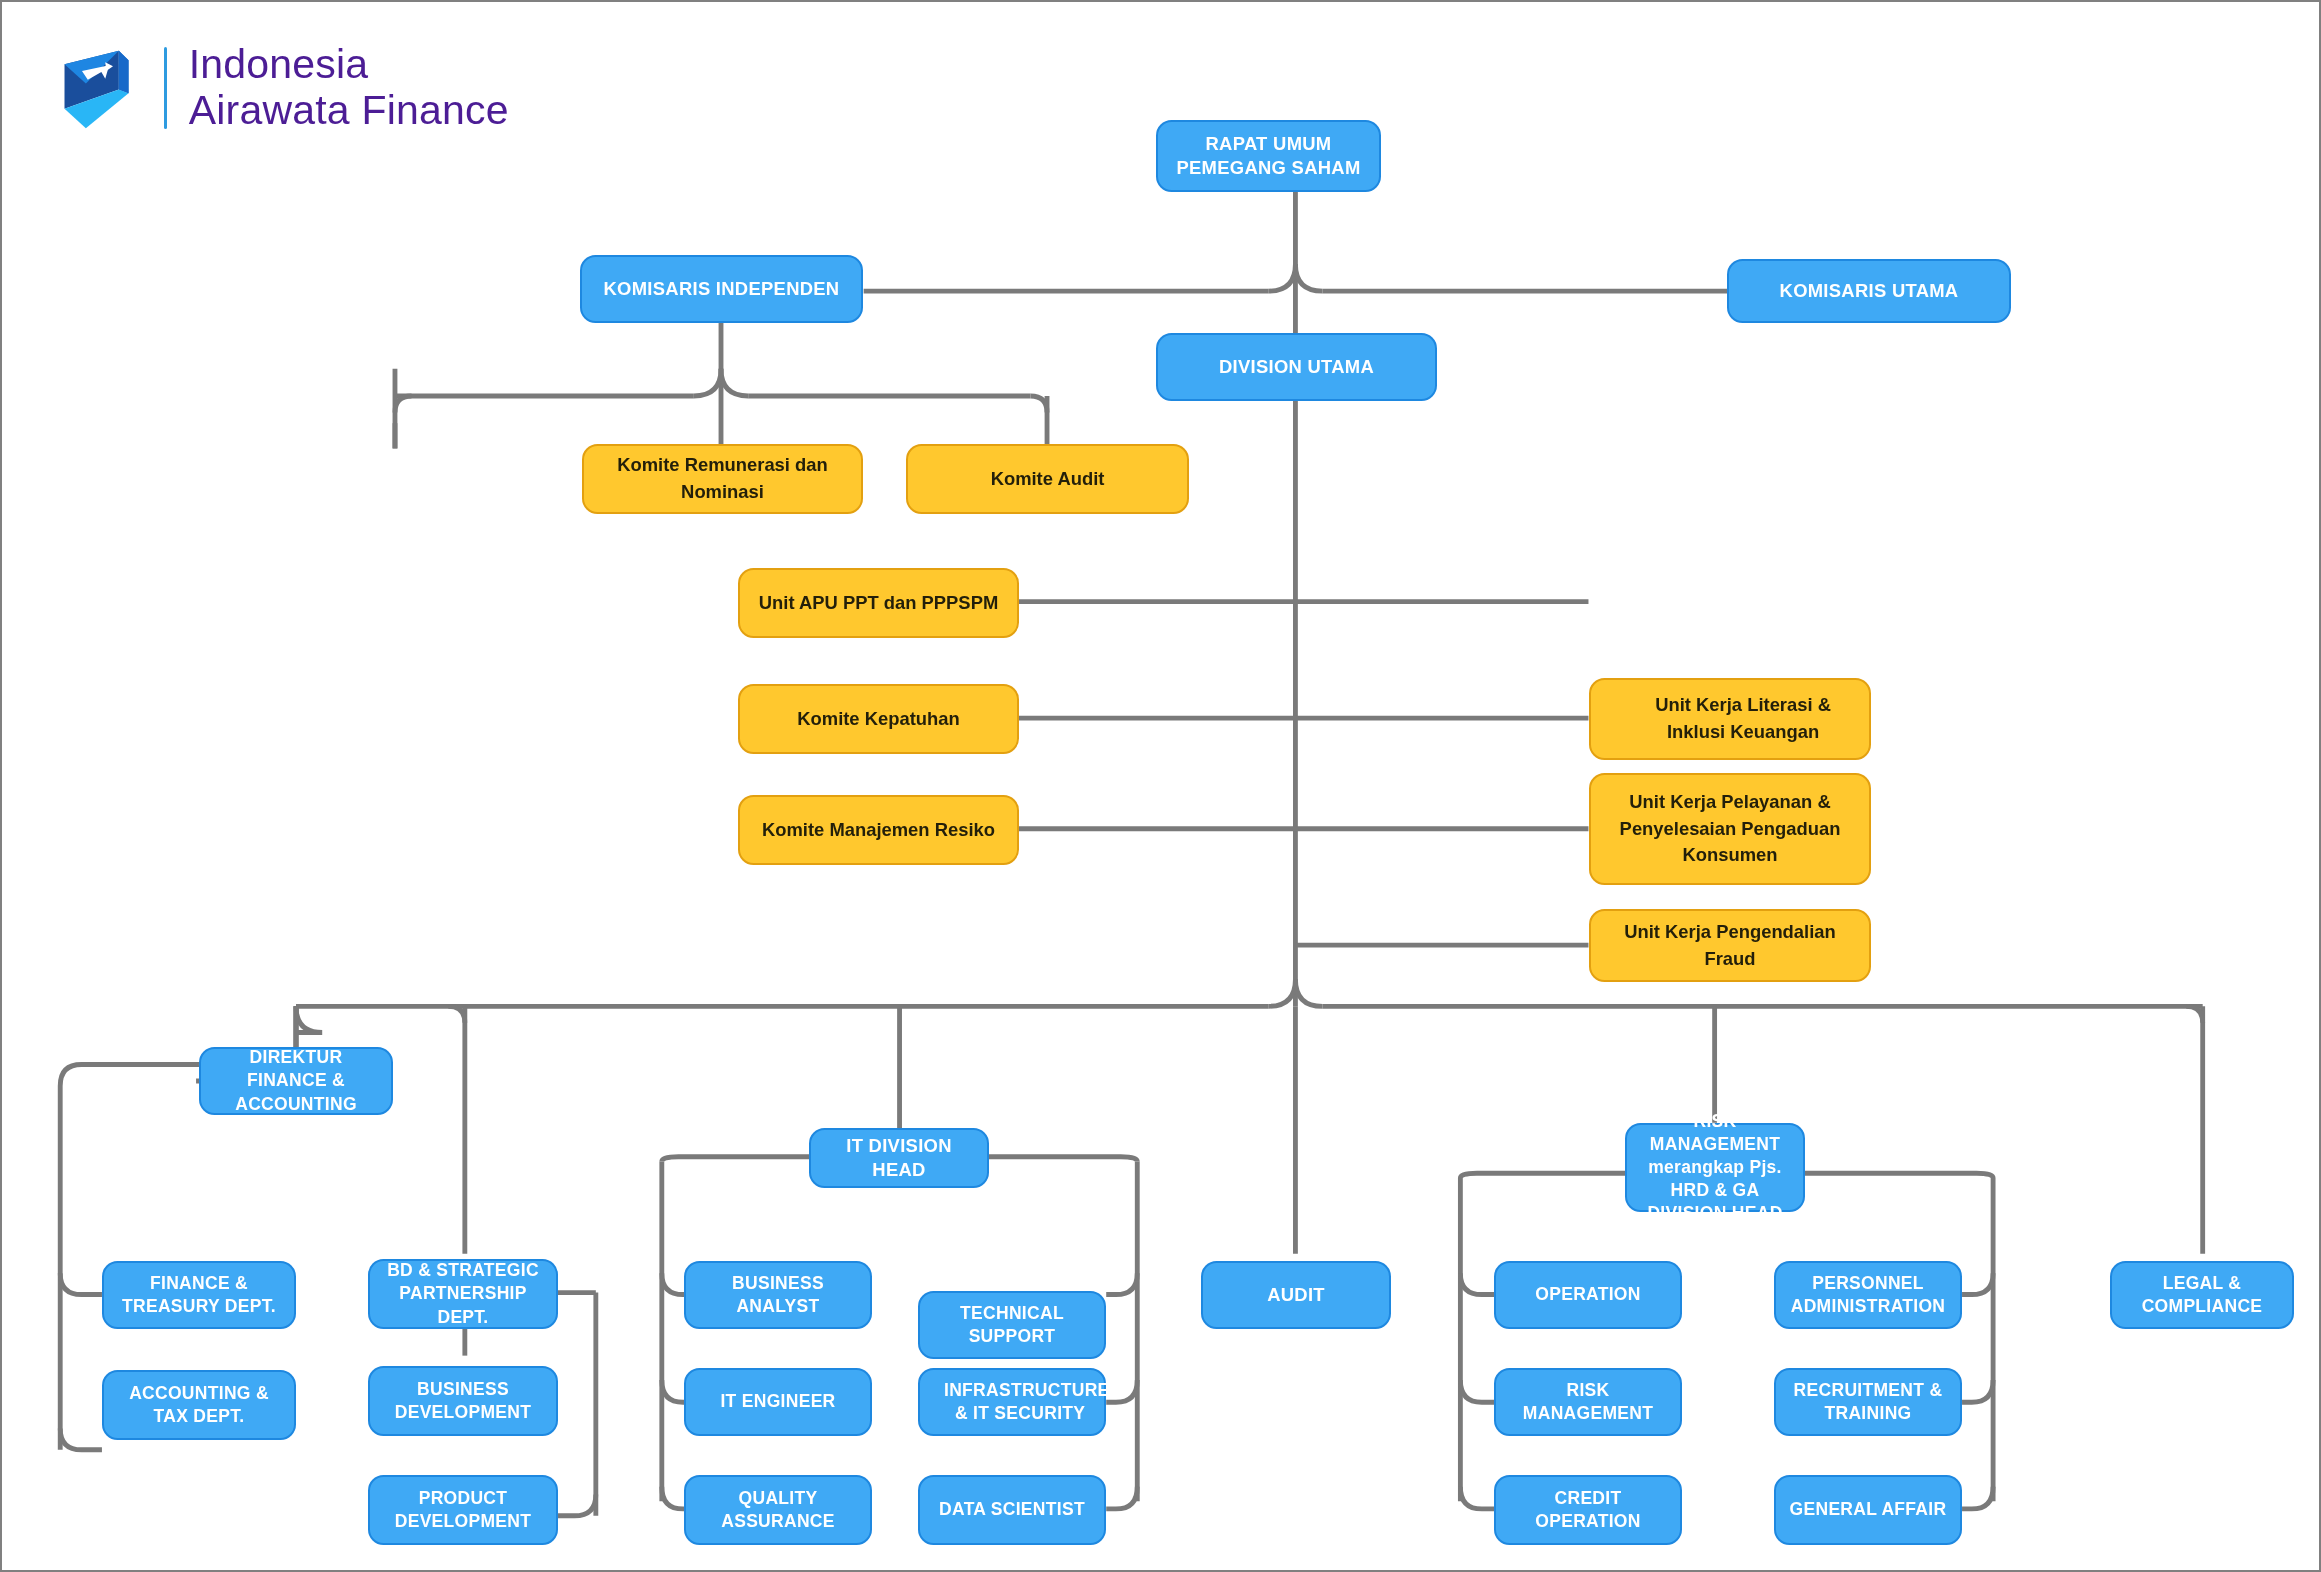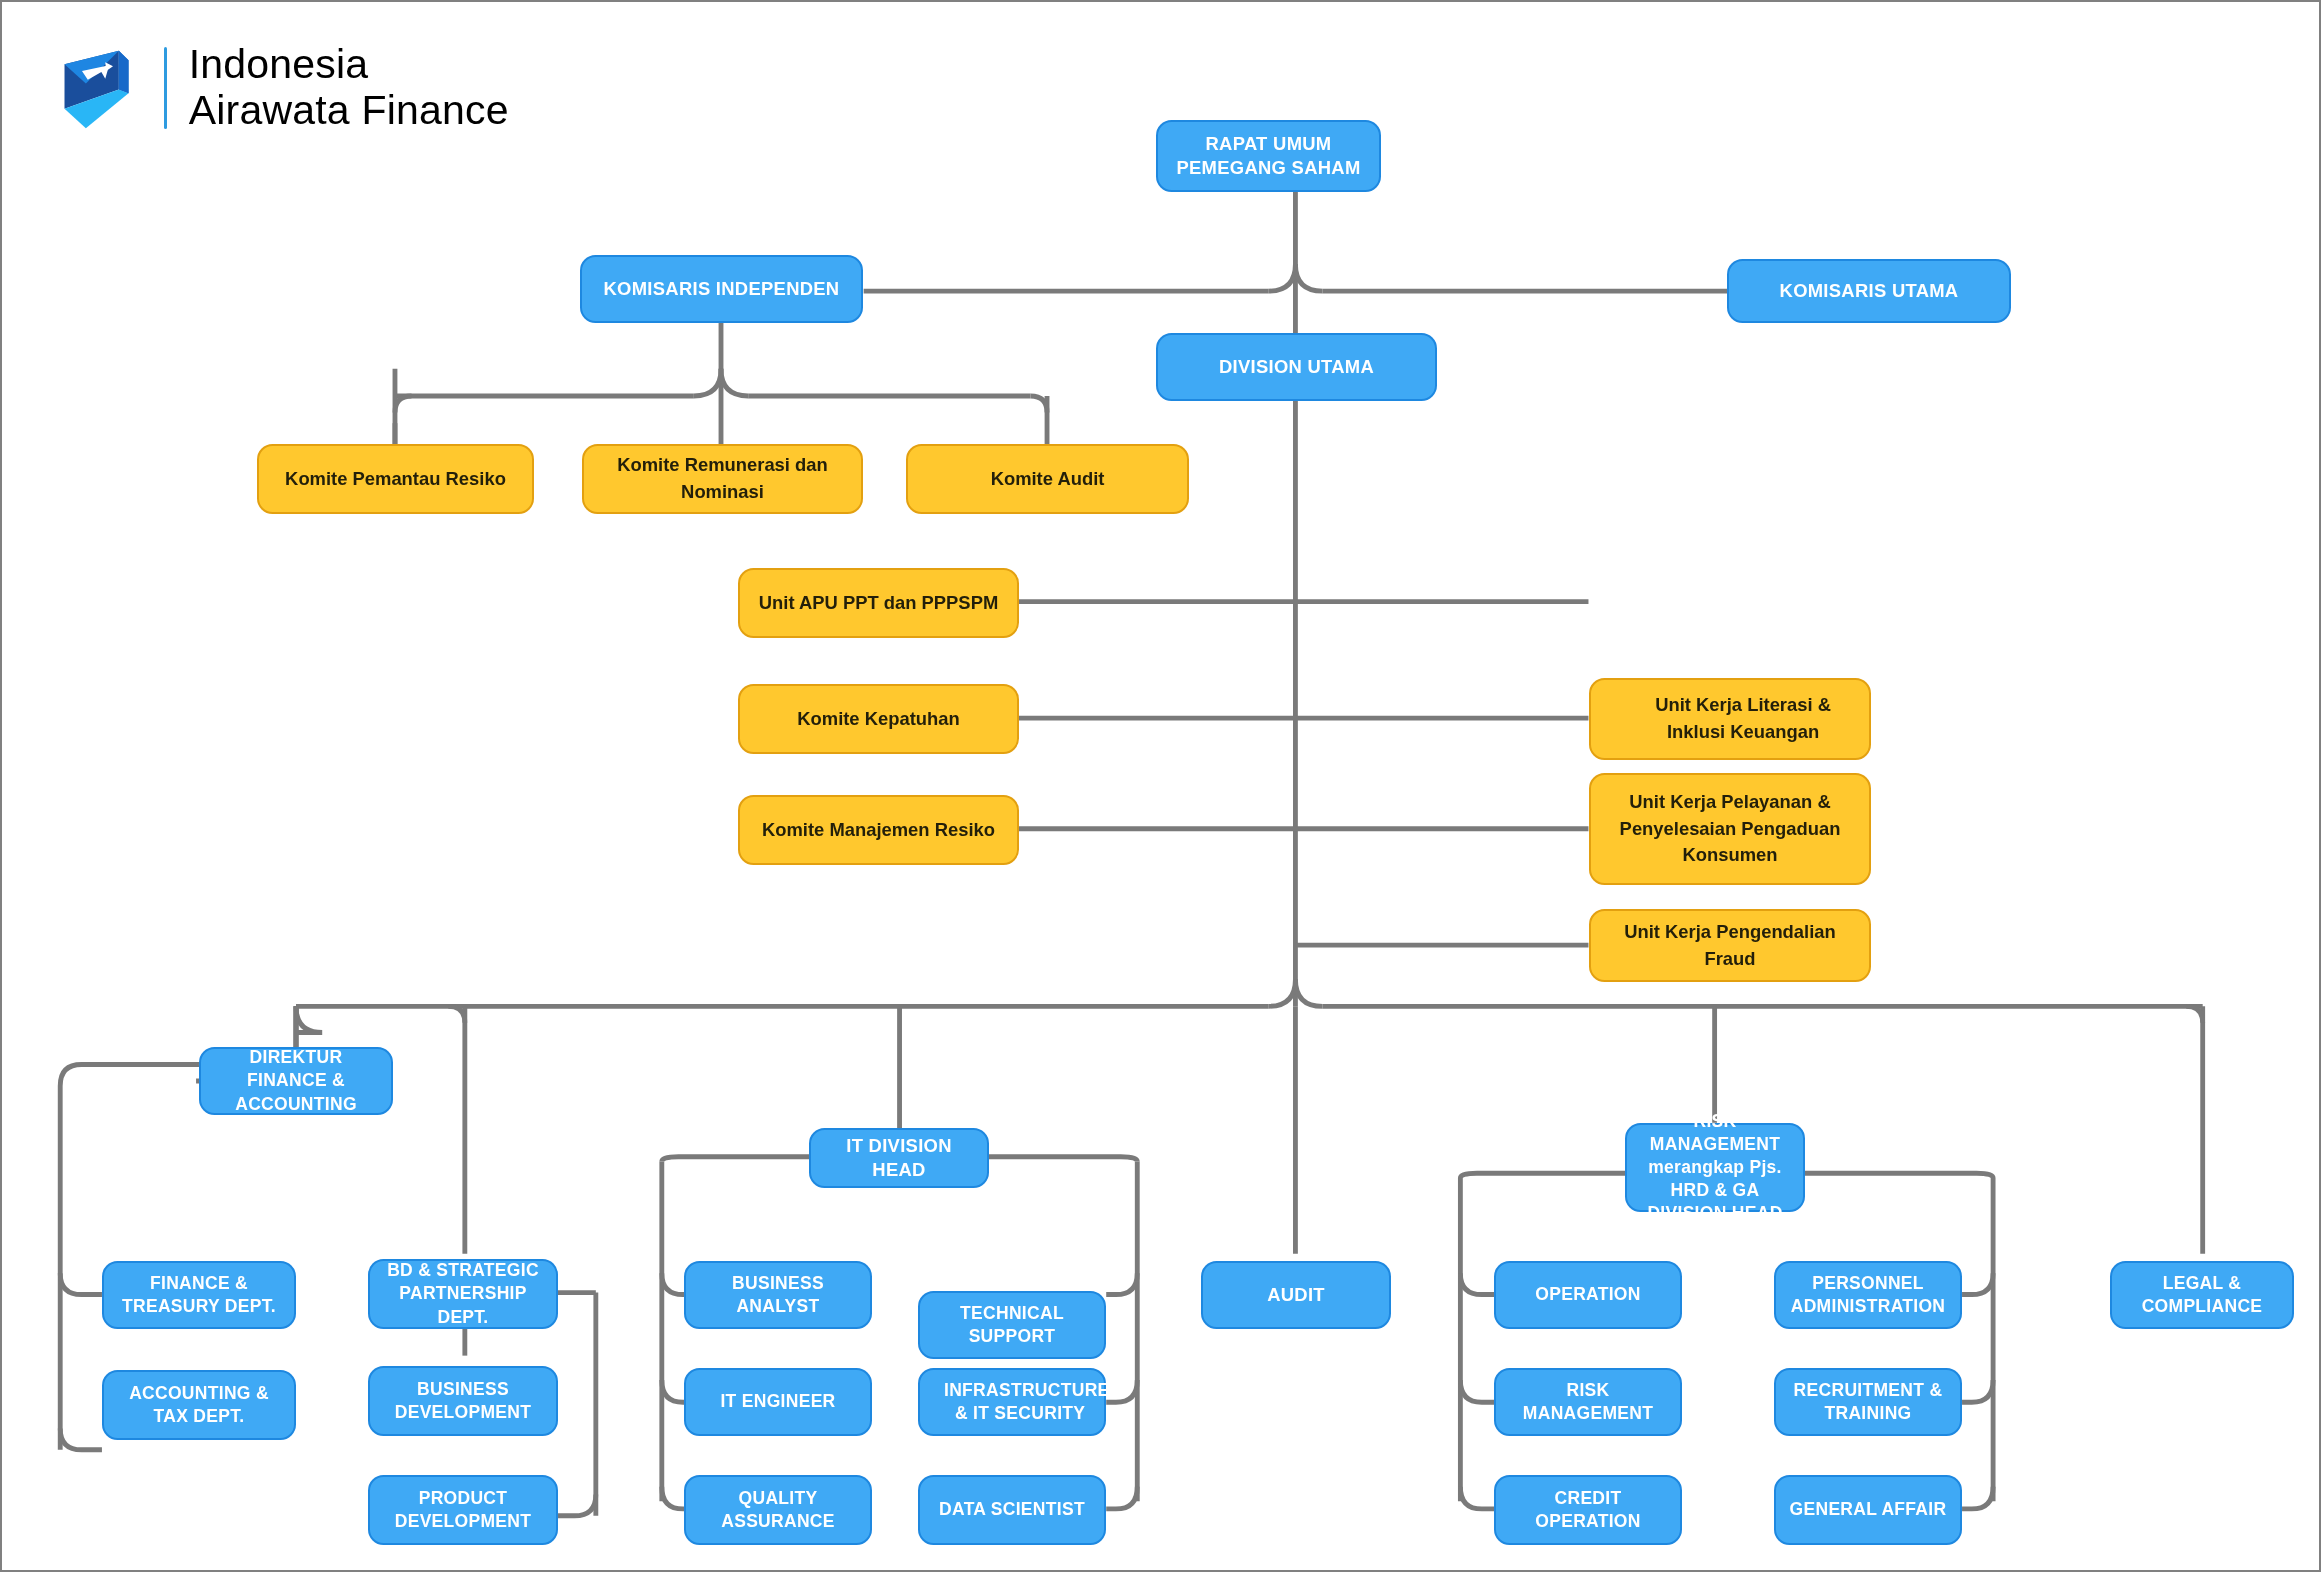--- a/index.html
+++ b/index.html
@@ -11,21 +11,21 @@
     border:2.9px solid #808080;
     box-sizing:border-box;
     overflow:hidden;
   }
   
   #logo{position:absolute;left:47px;top:37px;display:flex;align-items:center;}
   #logo-mark{width:97px;height:97px;flex:0 0 auto;}
   #logo-div{width:3.9px;height:82px;background:#2E9BE0;margin:0 21.3px 0 17.5px;border-radius:1.9px;}
   #logo-text{display:flex;flex-direction:column;justify-content:center;}
   #logo-text span{
-    font-size:41px;line-height:1.12;font-weight:400;color:#000000;
+    font-size:41px;line-height:1.12;font-weight:400;color:#4c1d95;
     letter-spacing:0.2px;white-space:nowrap;
   }
   
   #wires{position:absolute;left:0;top:0;width:2321px;height:1572px;}
   
   .node{
     position:absolute;box-sizing:border-box;
     display:flex;align-items:center;justify-content:center;text-align:center;
     border-radius:15.5px;
     padding:3.9px 7.8px;
@@ -163,23 +163,20 @@
   </div>
 
   <div class="node blue f13" style="left:1725px;top:257px;width:284px;height:64px;">
     <span class="lbl">KOMISARIS UTAMA</span>
   </div>
 
   <div class="node blue f13" style="left:1154px;top:331px;width:281px;height:68px;">
     <span class="lbl">DIVISION UTAMA</span>
   </div>
 
-  <div class="node yellow fy13" style="left:255px;top:442px;width:277px;height:70px;">
-    <span class="lbl">Komite Pemantau Resiko</span>
-  </div>
 
   <div class="node yellow fy13" style="left:580px;top:442px;width:281px;height:70px;">
     <span class="lbl">Komite  Remunerasi dan Nominasi</span>
   </div>
 
   <div class="node yellow fy13" style="left:904px;top:442px;width:283px;height:70px;">
     <span class="lbl">Komite Audit</span>
   </div>
 
   <div class="node yellow fy13" style="left:736px;top:566px;width:281px;height:70px;">

